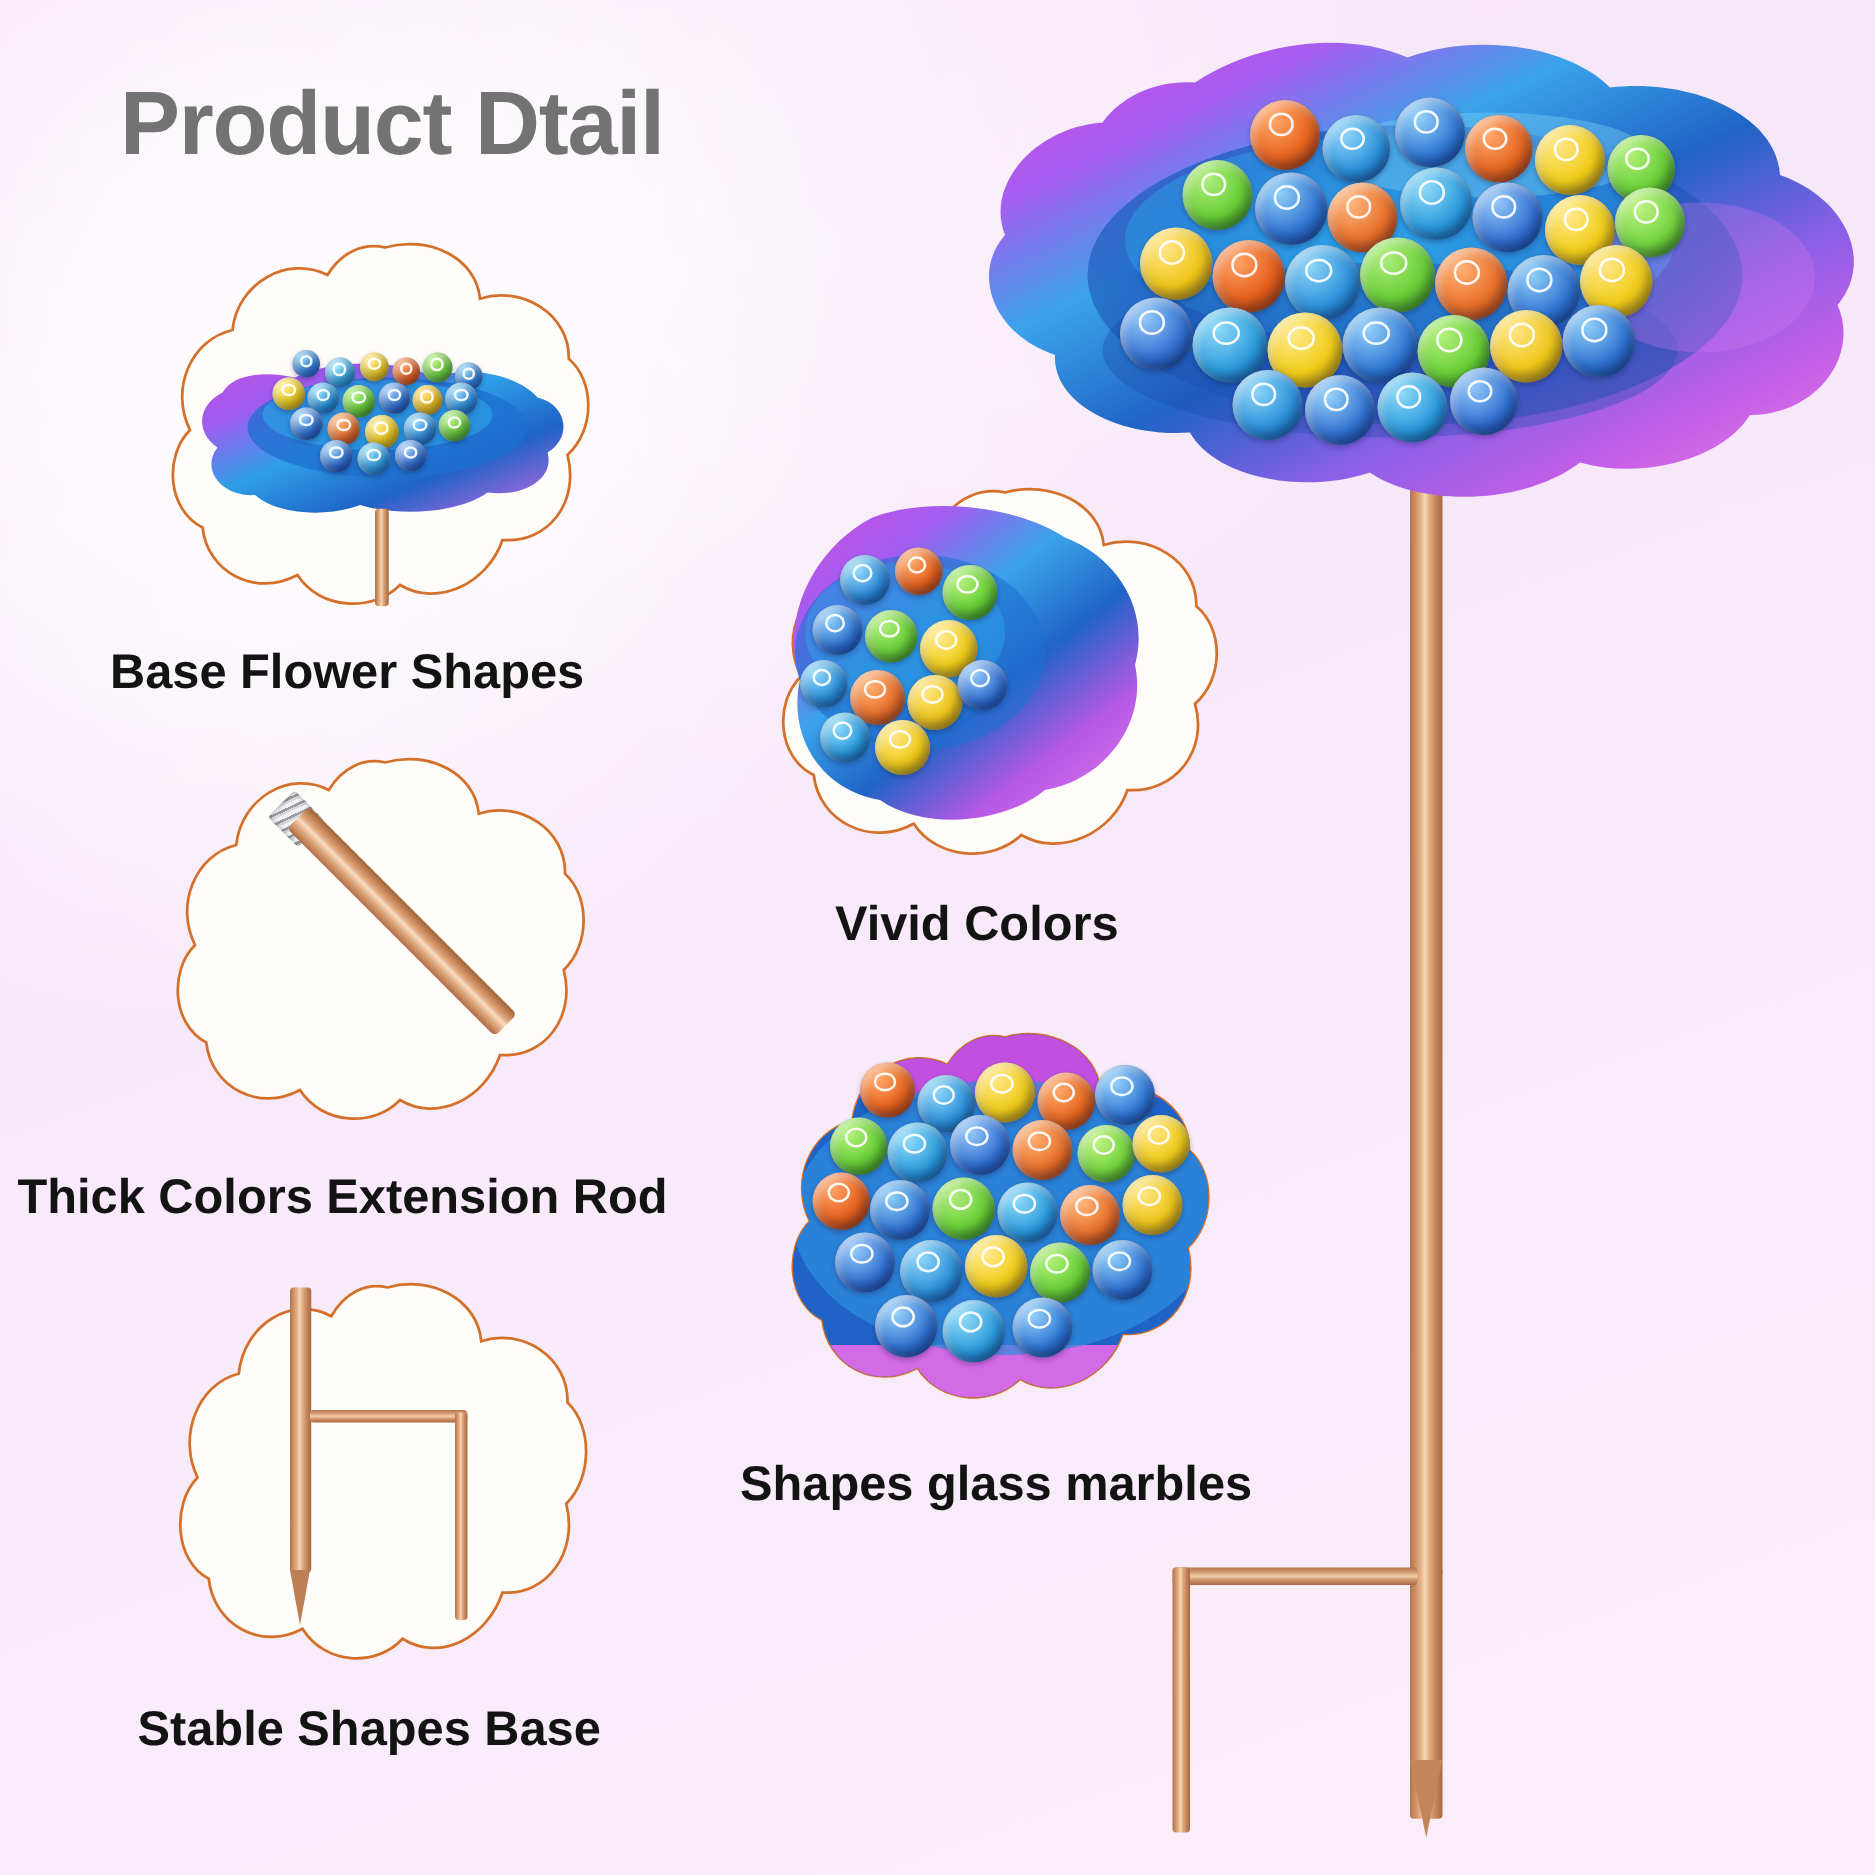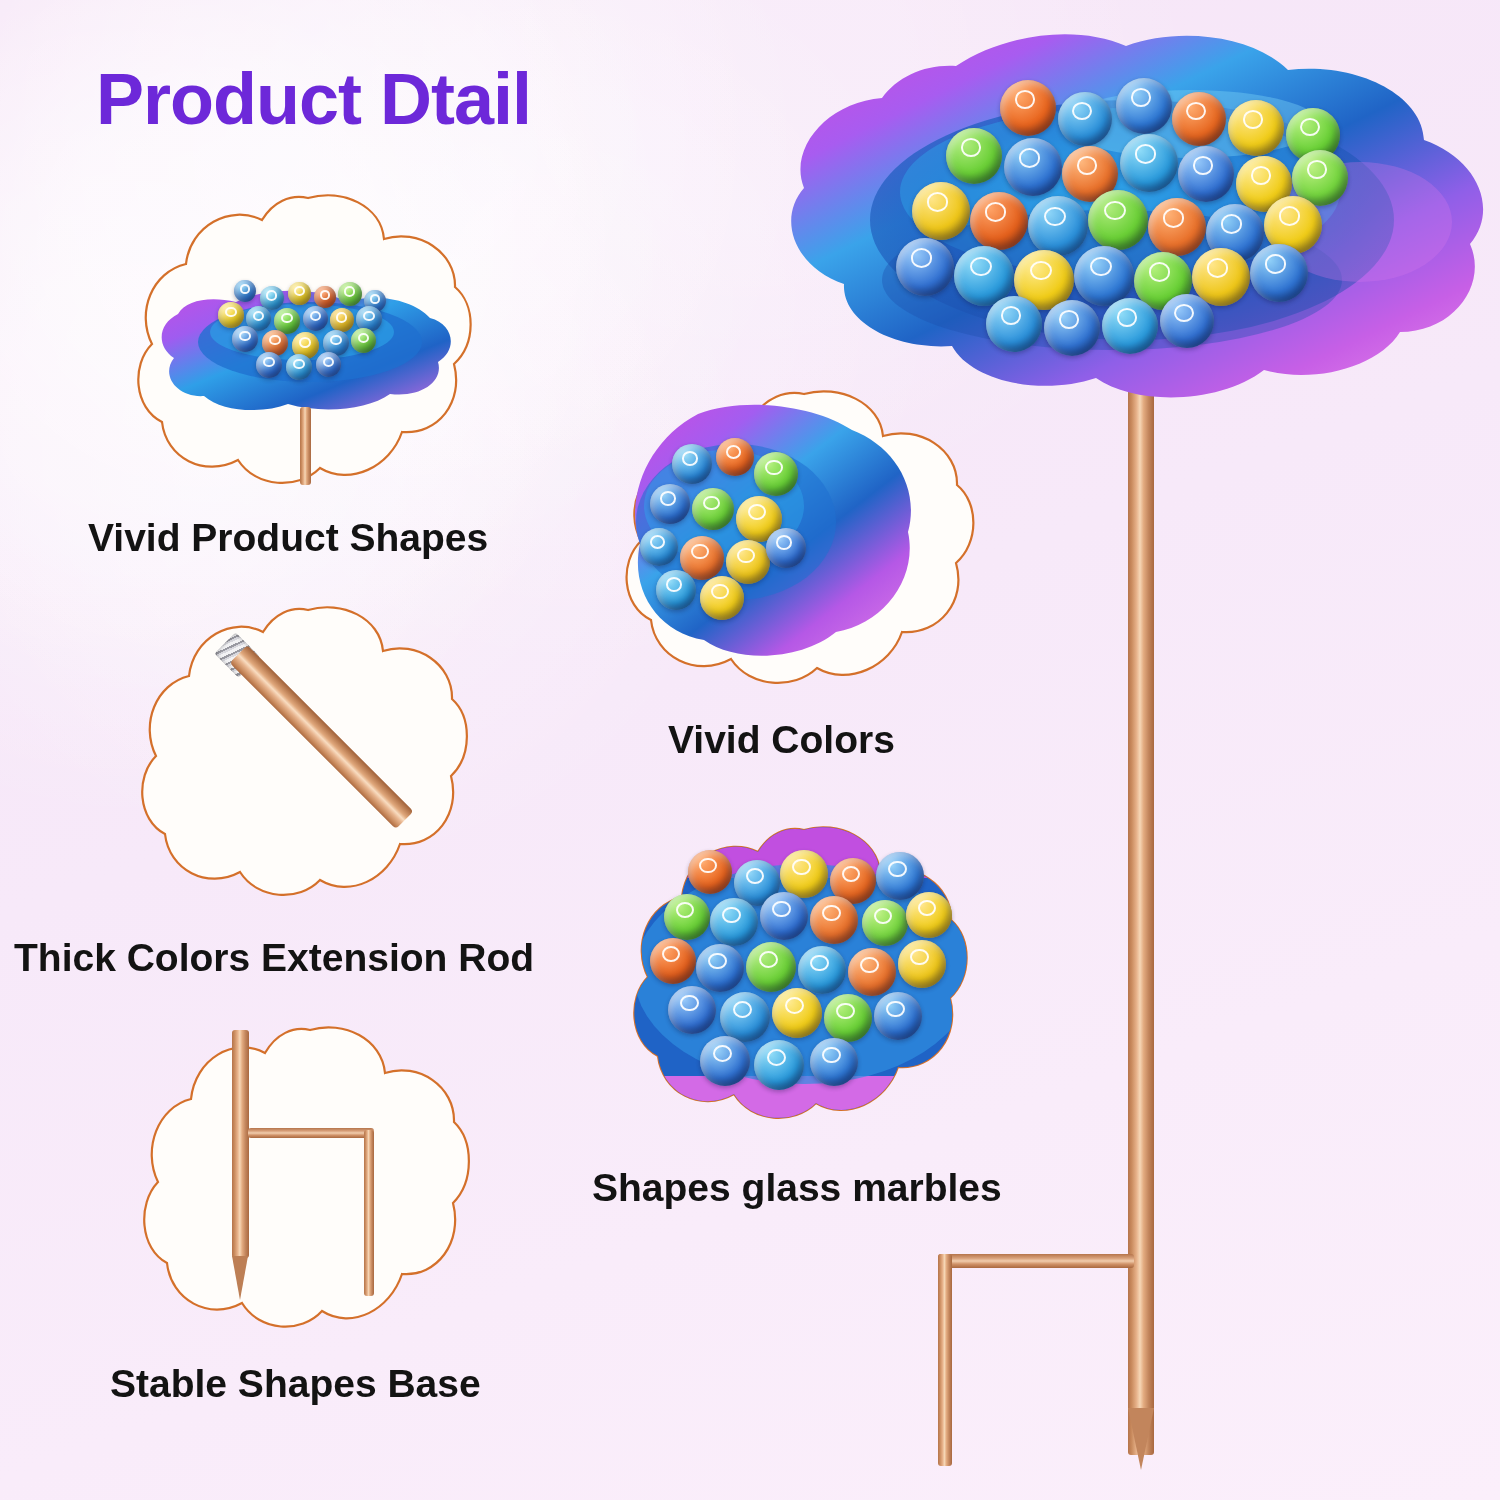--- a/index.html
+++ b/index.html
@@ -22,21 +22,21 @@
       radial-gradient(circle at 38% 20%, rgba(255,255,255,.22) 0 8%, rgba(255,255,255,0) 25%),
       radial-gradient(circle at 50% 5%,  rgba(255,255,255,.25) 0 9%, rgba(255,255,255,0) 28%),
       linear-gradient(160deg,#f6e5f7 0%,#f7e9f9 45%,#fbeffb 100%);
     pointer-events:none;
   }
 
   
   #page-title {
     position:absolute; left:96px; top:58px;
     font-size:72px; font-weight:bold;
-    color:#6d28d9;
+    color:#737373;
     letter-spacing:-1px;
     white-space:nowrap;
     z-index:5;
   }
 
   
   .caption {
     position:absolute;
     font-size:39px;
     font-weight:600;
@@ -453,17 +453,17 @@
     <div class="marble" style="left:1160px; top:294px; width:54px; height:54px; z-index:4; background:radial-gradient(circle at 34% 28%, #96c9fa, #3271d2 58%, #133d84);"></div>
   </div>
 
   <div class="rod" id="main-rod"></div>
   <div class="rod" id="main-stake"></div>
   <div class="tip" id="main-stake-tip"></div>
   <div class="rod-h" id="brace-top"></div>
   <div class="rod" id="brace-left"></div>
 </div>
 
-<div class="caption" id="cap-vivid">Vivid Product Shapes</div>
+<div class="caption" id="cap-vivid">Base Flower Shapes</div>
 <div class="caption" id="cap-rod">Thick Colors Extension Rod</div>
 <div class="caption" id="cap-prong">Stable Shapes Base</div>
 <div class="caption" id="cap-bright">Vivid Colors</div>
 <div class="caption" id="cap-marbles">Shapes glass marbles</div>
 
 </body></html>

